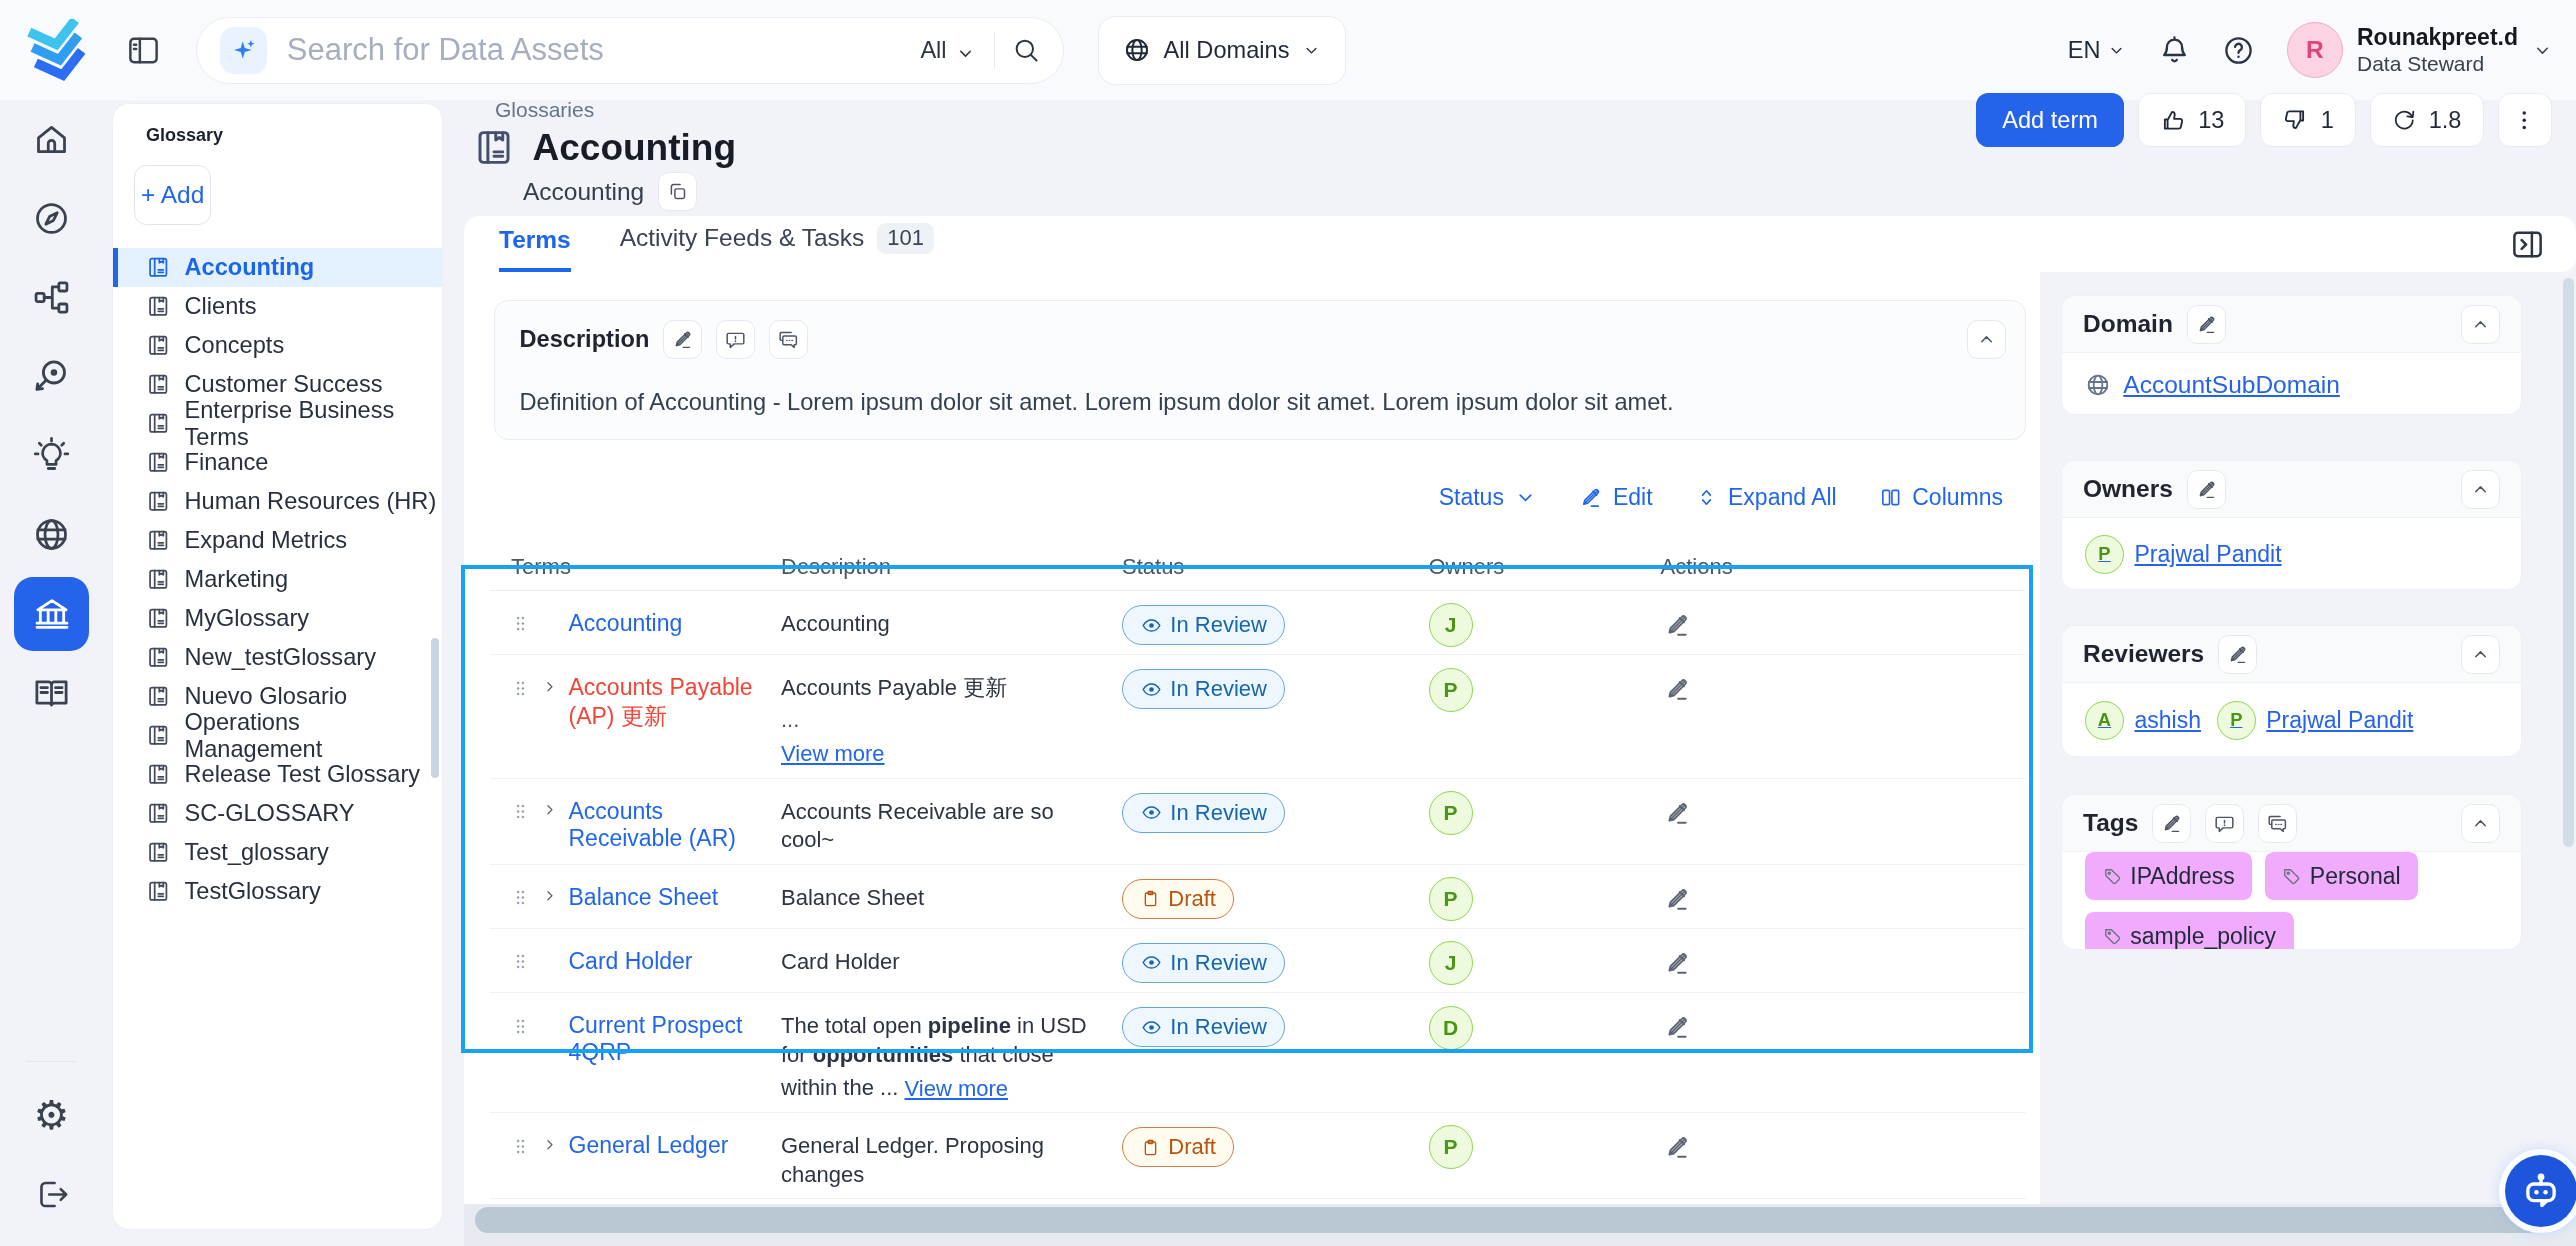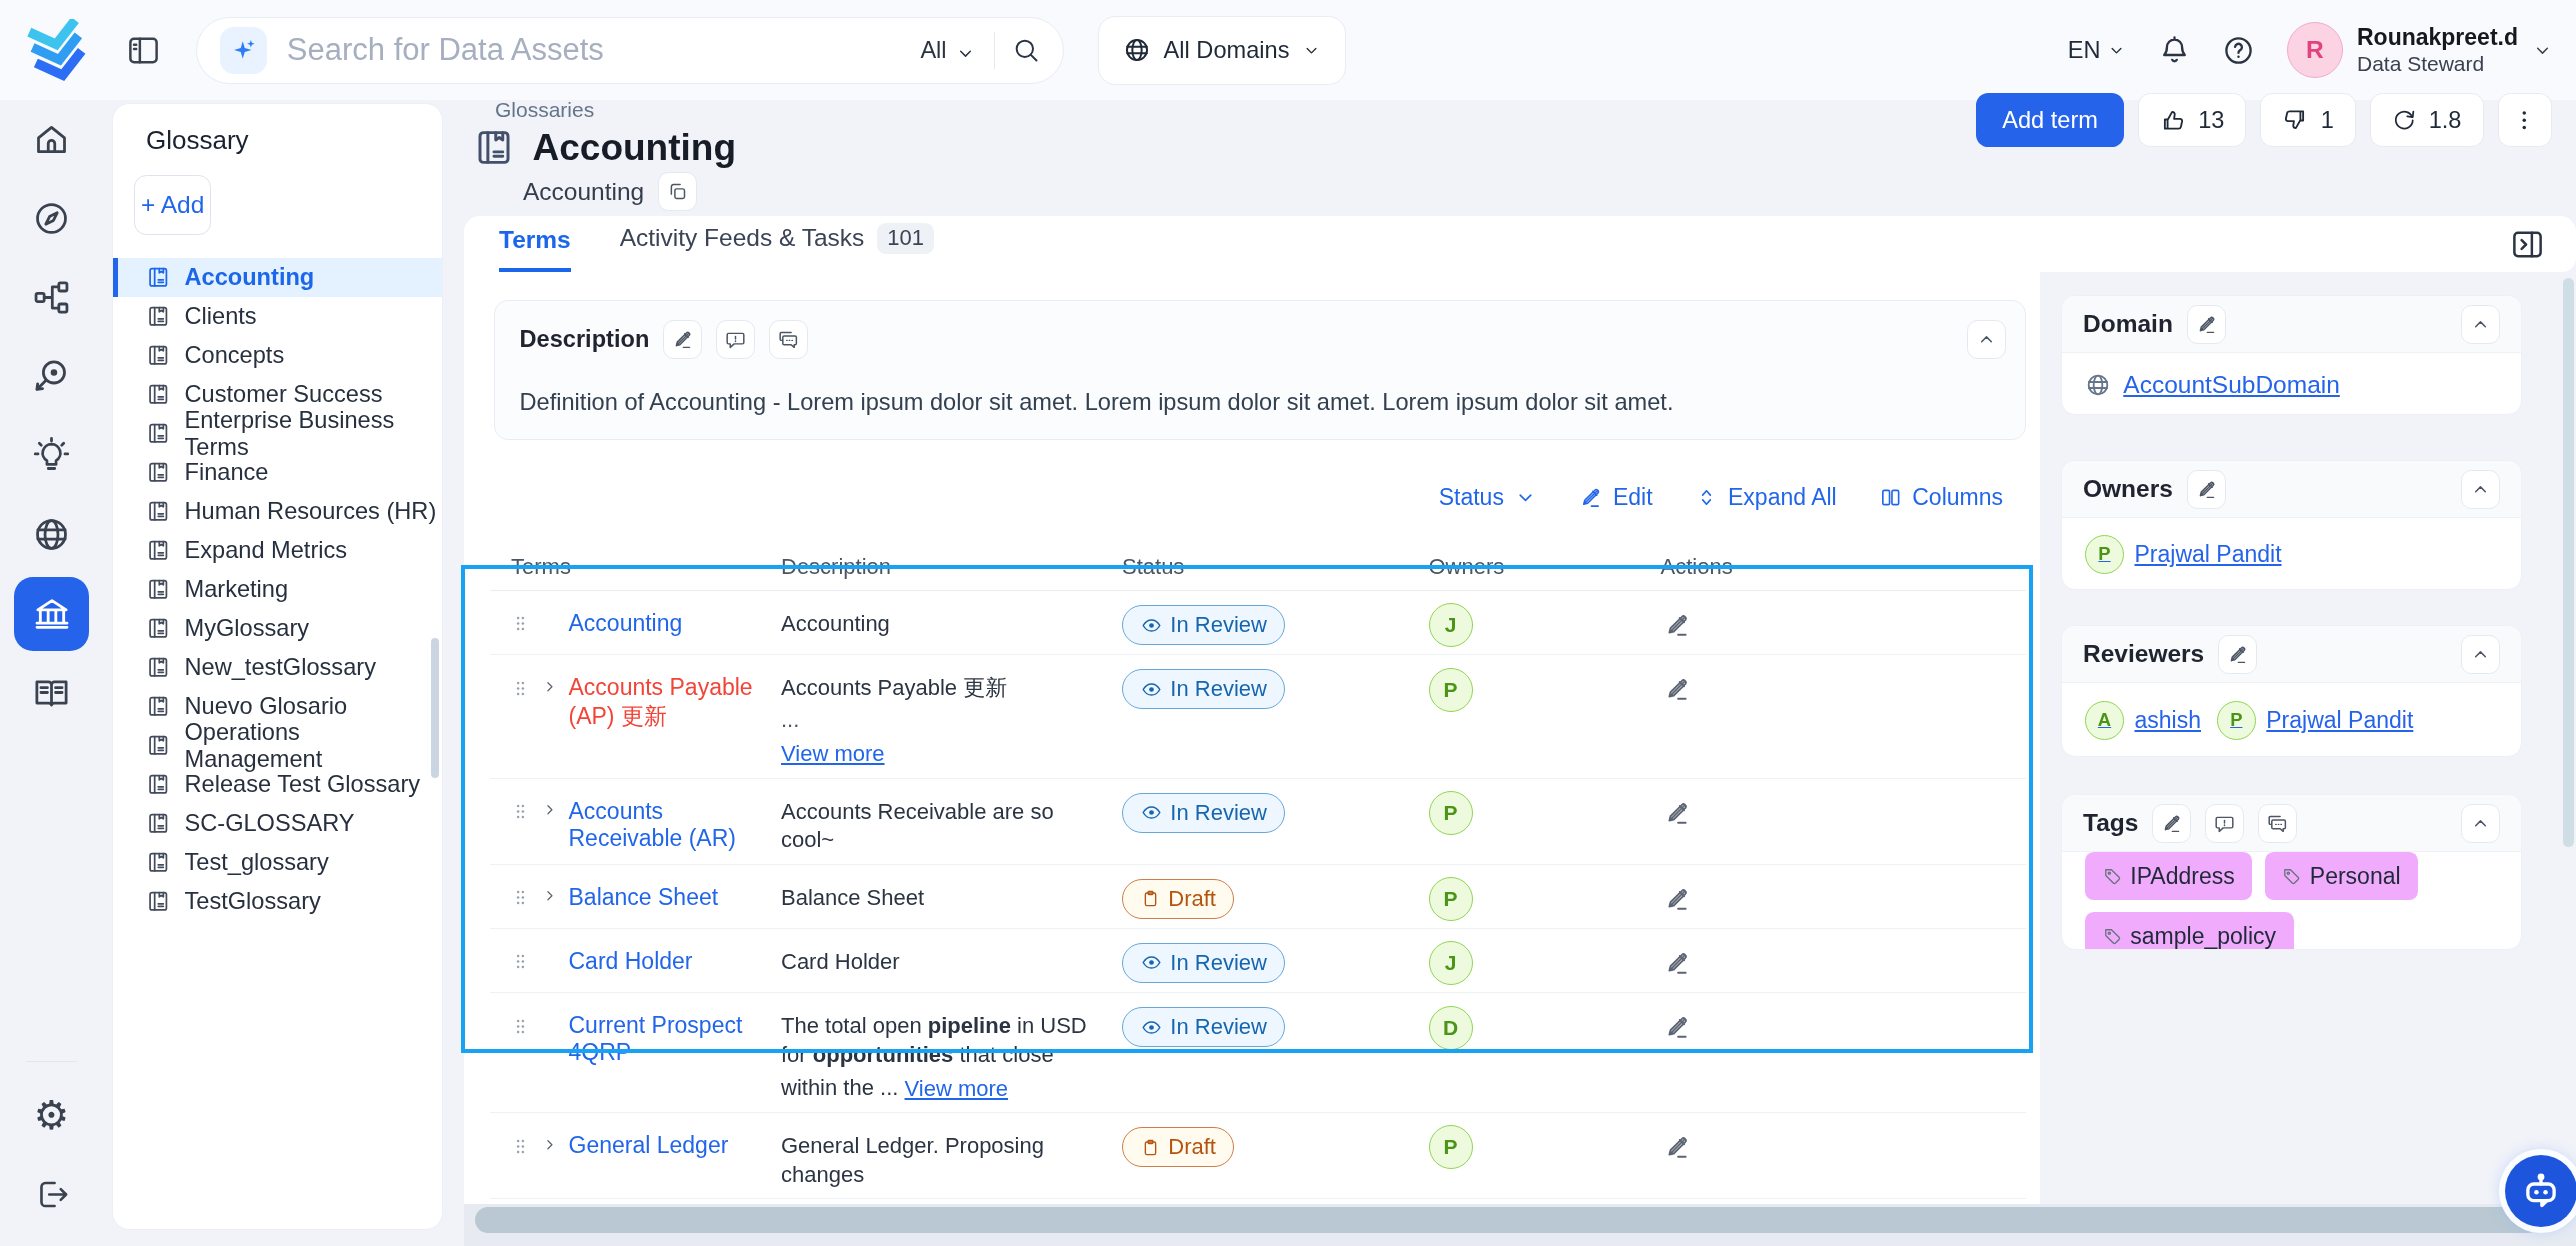--- a/index.html
+++ b/index.html
@@ -39,21 +39,21 @@
         align-items:center;padding-bottom:12.3px;box-sizing:border-box}
   .rail-item{width:77px;height:79px;display:flex;align-items:center;justify-content:center;color:#3a424f}
   .rail-item.active{background:#2563eb;border-radius:19px;color:#fff;width:75px;height:74px;margin:2.6px 0}
   .rail-spacer{flex:1}
   .rail-div{width:51px;height:0.9px;background:#e2e7ef;margin:8.8px 0 14px}
   .gear-glyph{font-size:40px;color:#3a424f;line-height:1}
 
   
   .glossary-card{position:absolute;left:112px;top:103px;width:331px;height:1127px;background:#fff;
                  border:0.9px solid #eceff5;border-radius:17.5px;box-sizing:border-box;padding-top:17.5px;overflow:hidden}
-  .glossary-title{margin:3.5px 0 19px 33px;font-size:26px;font-weight:normal;color:#1a2130}
+  .glossary-title{margin:3.5px 0 19px 33px;font-size:18px;font-weight:bold;color:#1a2130}
   .add-btn{display:flex;align-items:center;justify-content:center;margin:0 21px;height:60px;
            border:0.9px solid #dde4ee;border-radius:12.3px;background:#fff;color:#2166ea;font-size:24.5px}
   .glist{margin-top:23px}
   .gitem{height:39px;display:flex;align-items:center;gap:14px;padding-left:33px;font-size:23.6px;
          color:#27303f;position:relative}
   .gitem .gicon{color:#444c5c;width:24.5px;height:24.5px;flex:0 0 auto}
   .gitem.active{background:#e4f1ff;color:#1b66ea;font-weight:bold}
   .gitem.active .gicon{color:#1b66ea}
   .gitem.active::before{content:'';position:absolute;left:0;top:0;bottom:0;width:5.3px;background:#2166ea}
   .gscroll{position:absolute;right:3.5px;top:534px;width:7.9px;height:140px;background:#cbd5e1;border-radius:4.4px}

